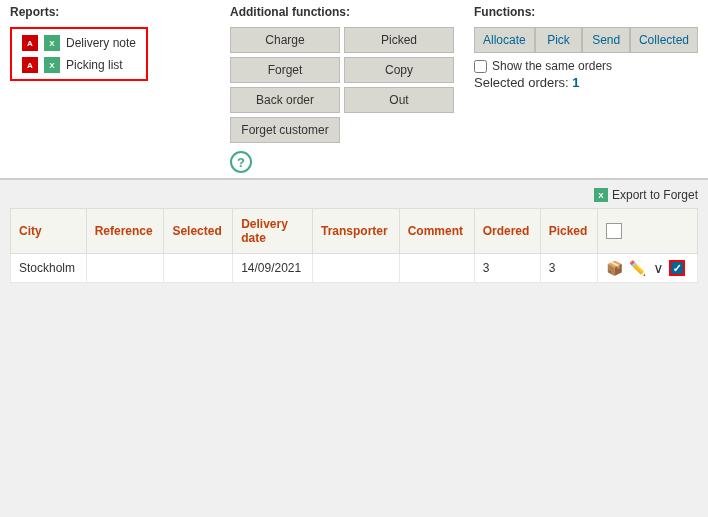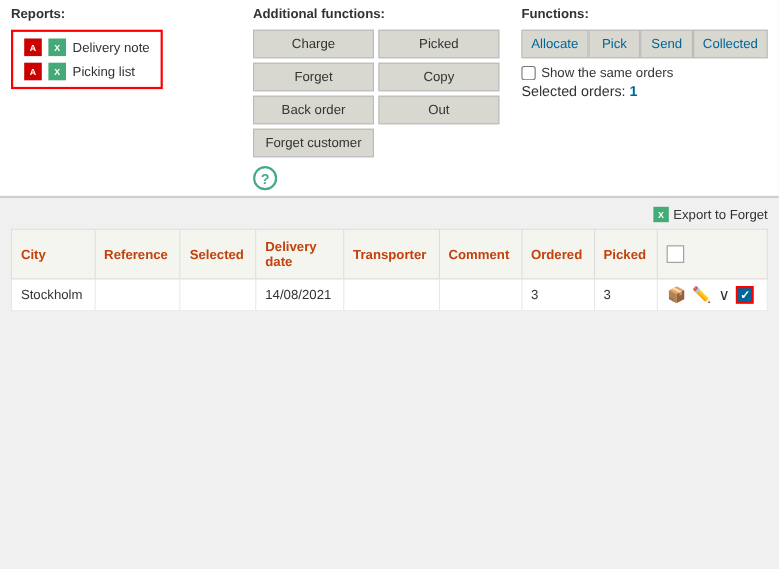--- a/index.html
+++ b/index.html
@@ -340,21 +340,21 @@
         <th>
           <div class="checkbox-unchecked"></div>
         </th>
       </tr>
     </thead>
     <tbody>
       <tr>
         <td>Stockholm</td>
         <td></td>
         <td></td>
-        <td>14/08/2021</td>
+        <td>14/09/2021</td>
         <td></td>
         <td></td>
         <td>3</td>
         <td>3</td>
         <td>
           <div class="action-icons">
             <span class="icon-package">📦</span>
             <span class="icon-pencil">✏️</span>
             <span class="icon-chevron">∨</span>
             <div class="checkbox-checked"></div>

